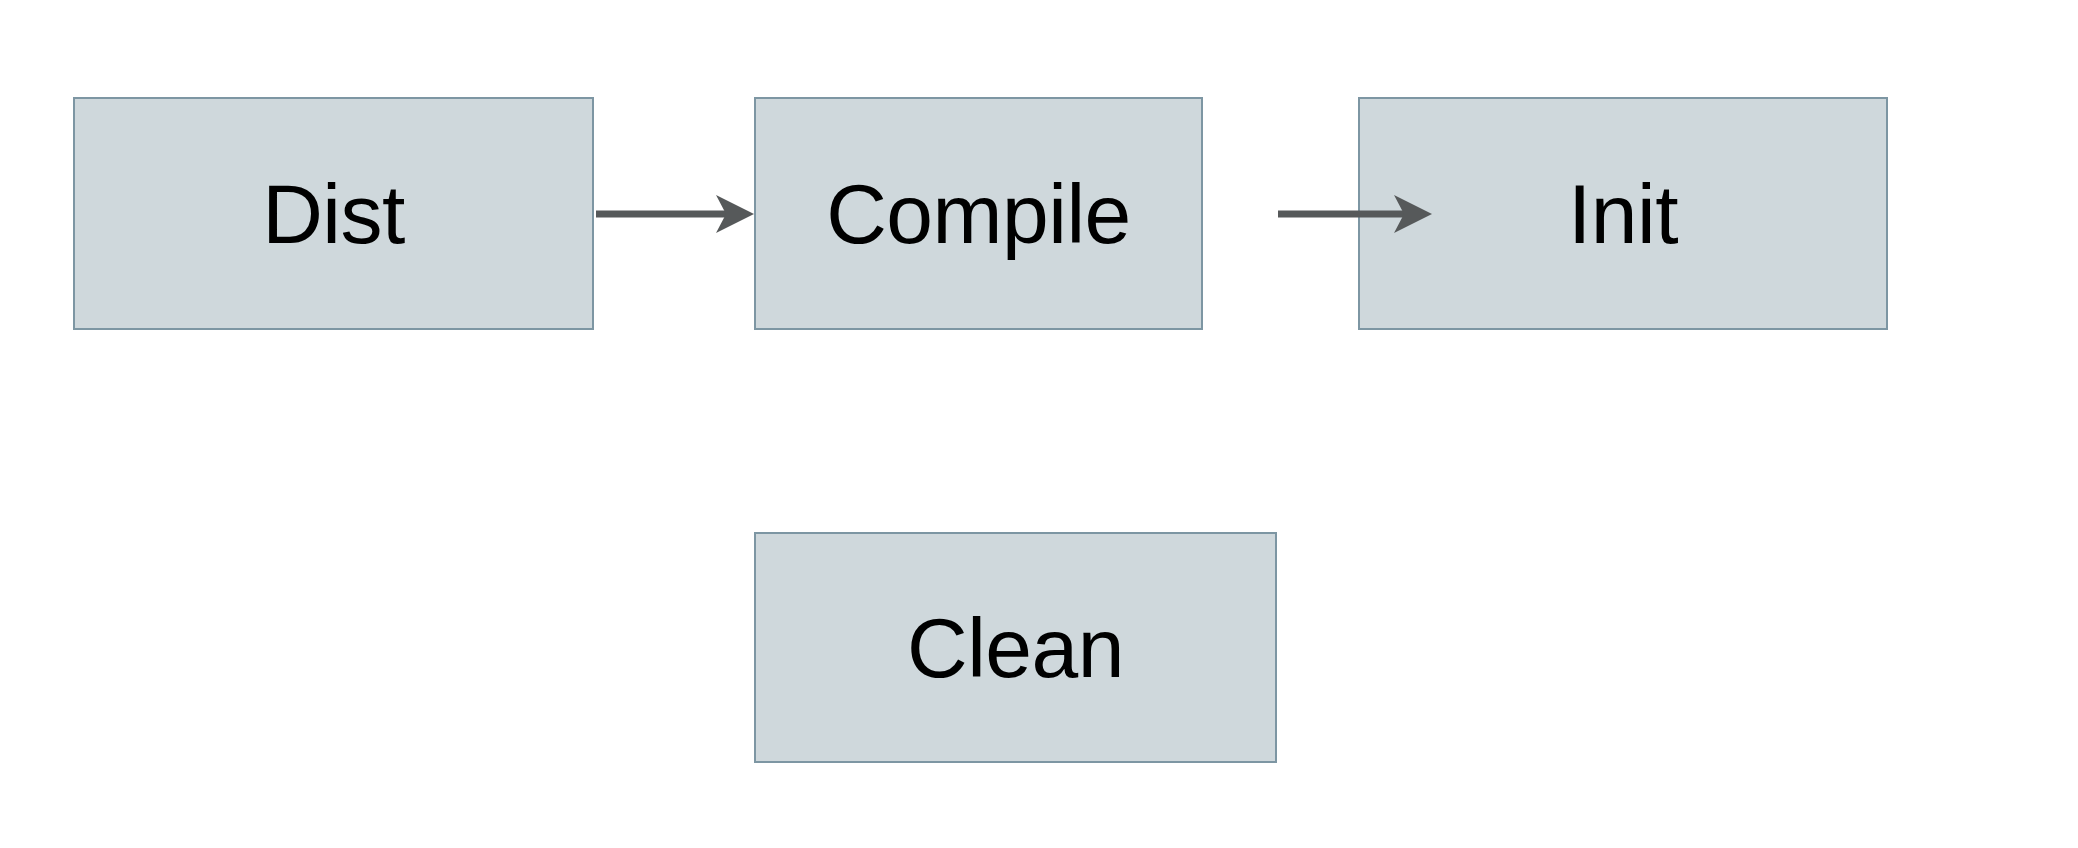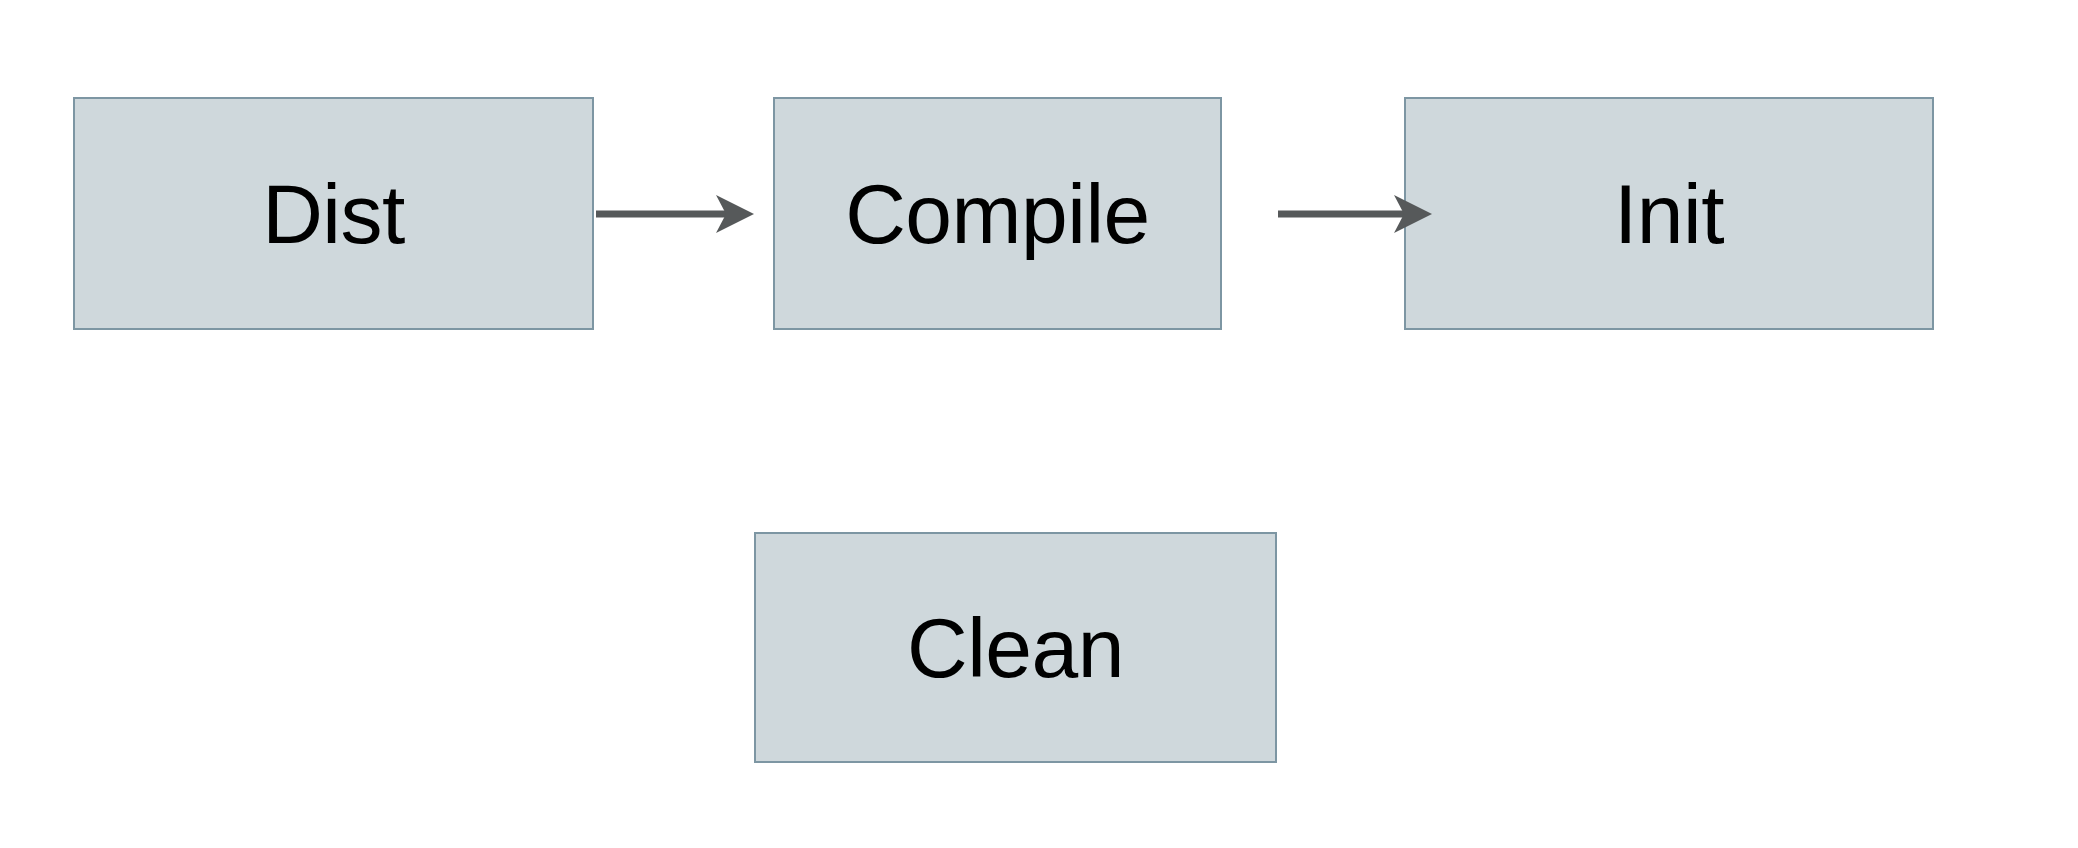--- a/index.html
+++ b/index.html
@@ -31,22 +31,22 @@
     font-family: "Liberation Sans", sans-serif;
     font-size: 84px;
     font-weight: 400;
     color: #000000;
     line-height: 1;
     letter-spacing: -0.5px;
     white-space: nowrap;
     user-select: none;
   }
   #node-dist   { left: 73px;  top: 97px;  width: 521px; height: 233px; }
-  #node-compile{ left: 773px; top: 97px;  width: 449px; height: 233px; justify-content: center; }
-  #node-init   { left: 1404px;top: 97px;  width: 530px; height: 233px; text-align: right; }
+  #node-compile{ left: 754px; top: 97px;  width: 449px; height: 233px; justify-content: center; }
+  #node-init   { left: 1358px;top: 97px;  width: 530px; height: 233px; text-align: right; }
   #node-clean  { left: 754px; top: 512px; width: 523px; height: 231px; margin-top: 20px; }
 
   .edge {
     position: absolute;
     overflow: visible;
     pointer-events: none;
   }
   #edge-dist-compile  { left: 590px;  top: 186px; width: 170px; height: 56px; }
   #edge-compile-init  { left: 1272px; top: 186px; width: 166px; height: 56px; }
   .edge-line {

